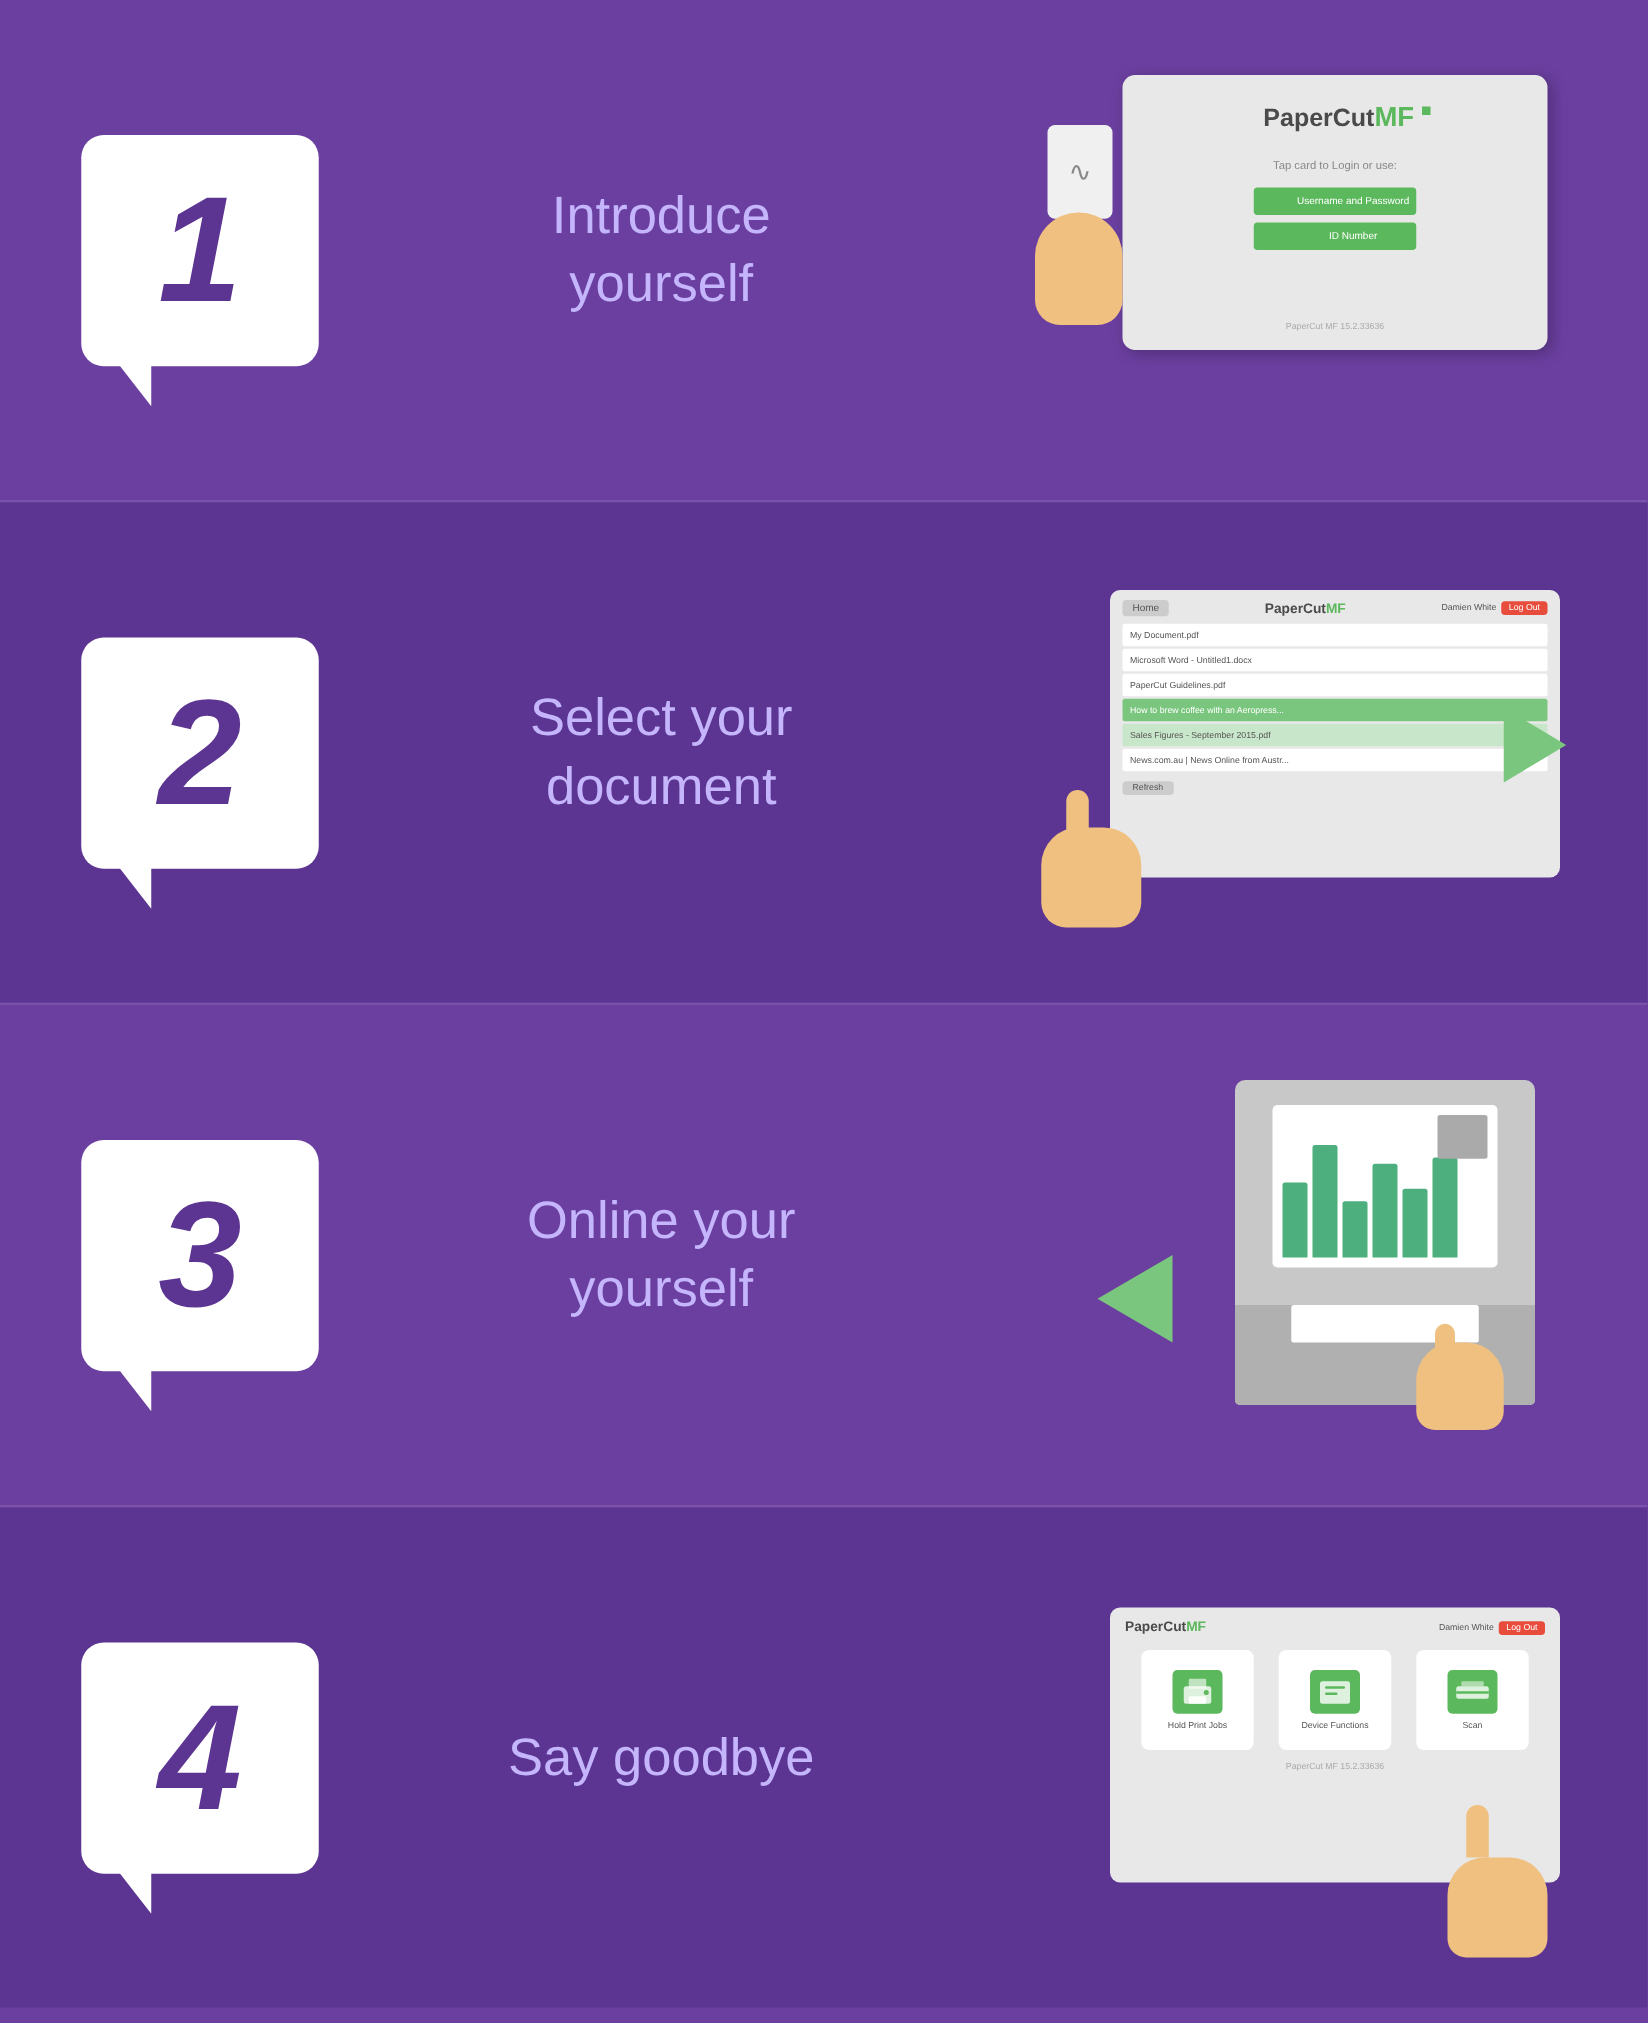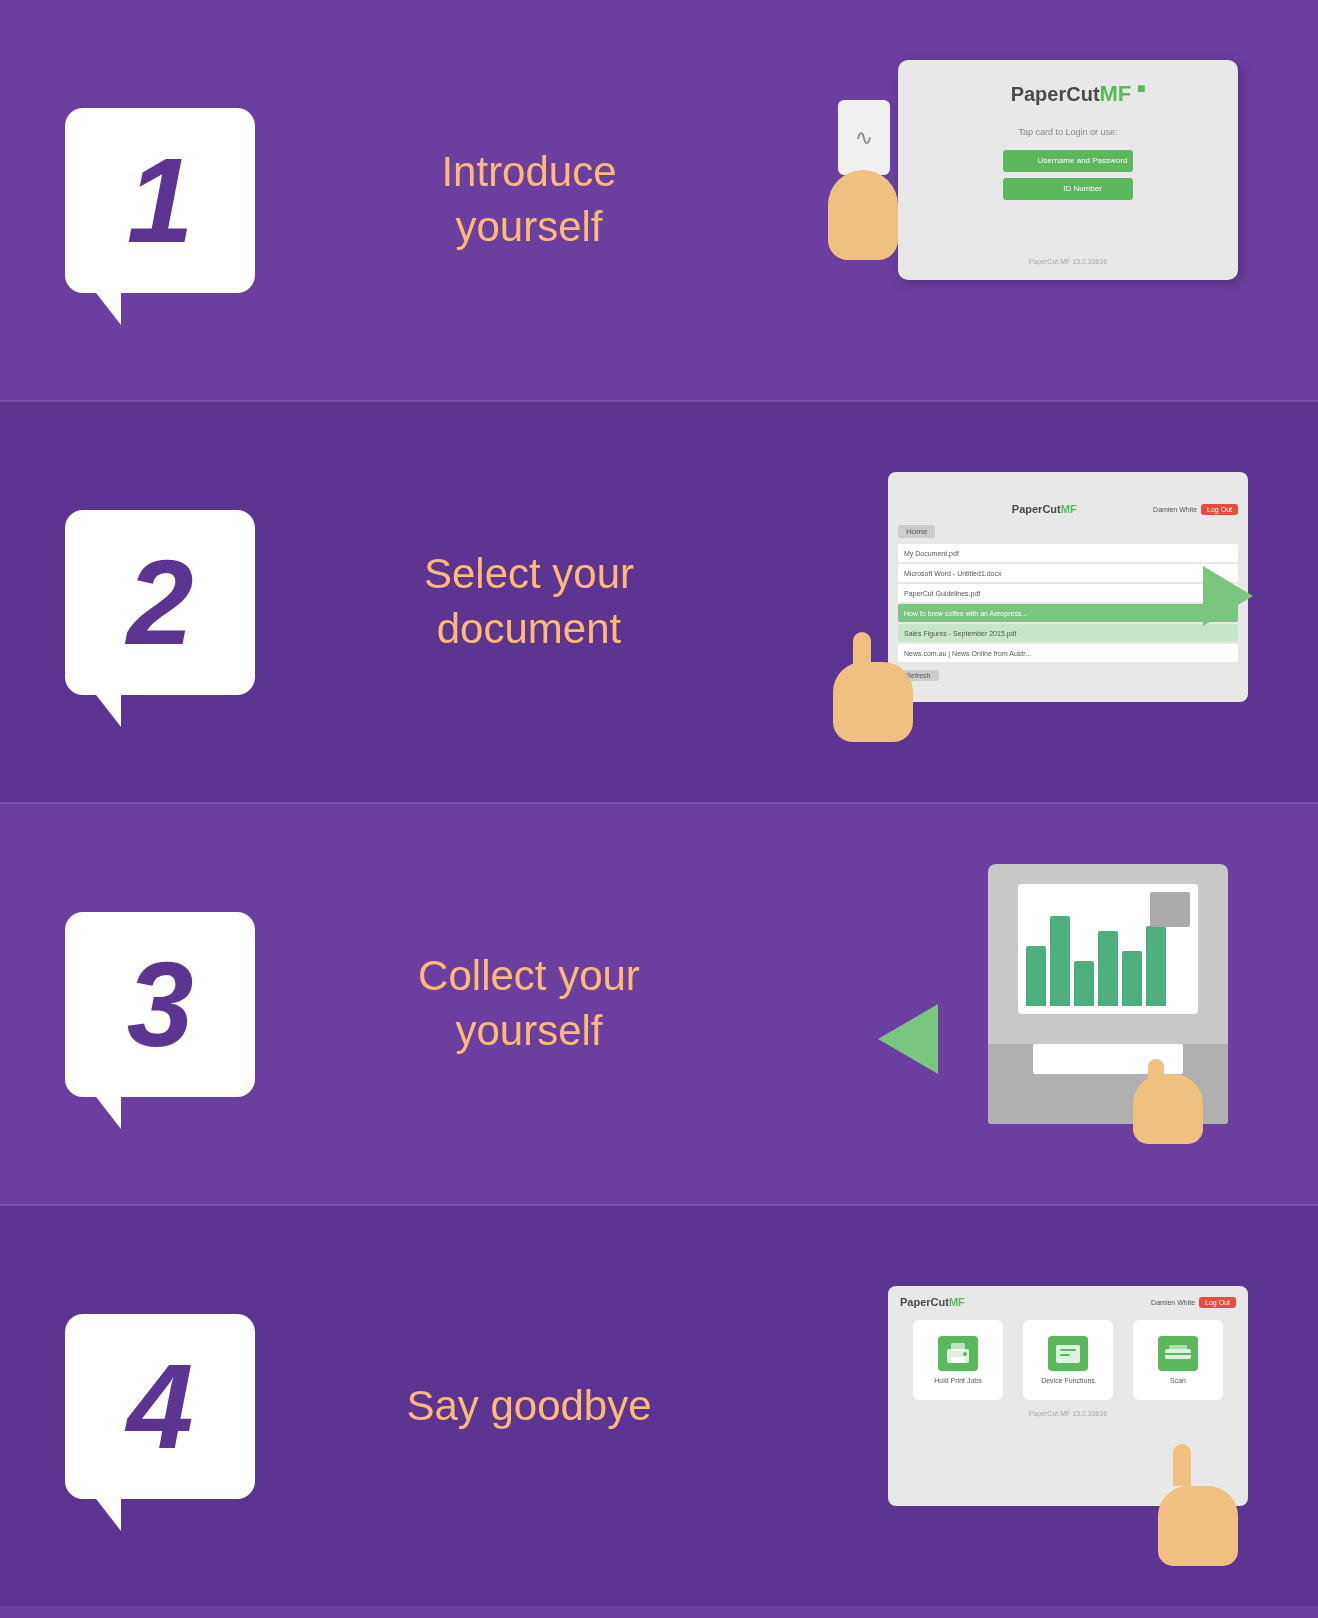--- a/index.html
+++ b/index.html
@@ -65,21 +65,21 @@
     }
 
     
     .step-text {
       flex: 1;
       text-align: center;
       padding: 0 40px;
     }
     .step-title {
       font-size: 42px;
-      color: #fdba74;
+      color: #c4b5fd;
       font-weight: 300;
       line-height: 1.3;
       text-align: center;
     }
 
     
     .step-illustration {
       width: 460px;
       min-width: 460px;
       height: 320px;
@@ -172,21 +172,21 @@
       right: 10px;
       top: 30px;
       padding: 8px 10px;
     }
     .screen2-header {
       display: flex;
       align-items: center;
       justify-content: space-between;
       margin-bottom: 6px;
     }
-    .s2-home { background: #ccc; border-radius: 3px; padding: 2px 8px; font-size: 8px; color: #555; margin-top: 45px; }
+    .s2-home { background: #ccc; border-radius: 3px; padding: 2px 8px; font-size: 8px; color: #555; }
     .s2-logo { font-size: 11px; font-weight: 700; color: #4a4a4a; }
     .s2-logo span { color: #5cb85c; }
     .s2-user { font-size: 7px; color: #555; margin-right: 4px; }
     .s2-logout { background: #e74c3c; border-radius: 3px; padding: 2px 6px; font-size: 7px; color: white; }
     .doc-list { width: 100%; }
     .doc-row {
       height: 18px;
       background: white;
       margin: 2px 0;
       border-radius: 2px;
@@ -495,21 +495,21 @@
 
 <div class="step-section">
   <div class="bubble-wrap">
     <div class="bubble">
       <span class="bubble-number">3</span>
     </div>
   </div>
 
   <div class="step-text">
     <div class="step-title">
-      <span>Collect your</span><br>
+      <span>Online your</span><br>
       <span>yourself</span><br>
     </div>
   </div>
 
   <div class="step-illustration" style="position:relative;height:320px;">
 
     <div class="printer-mock">
       <div class="printer-screen">
         <div class="bar-row">
           <div class="bar" style="height:60px;"></div>

